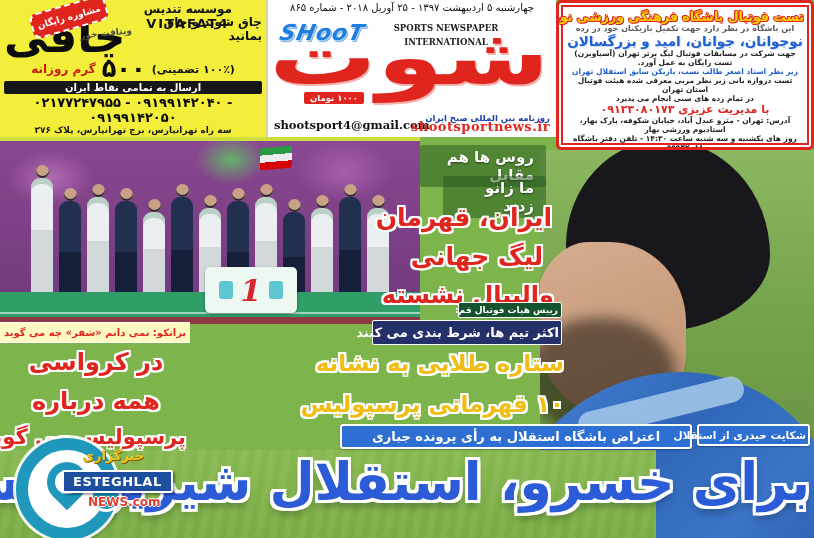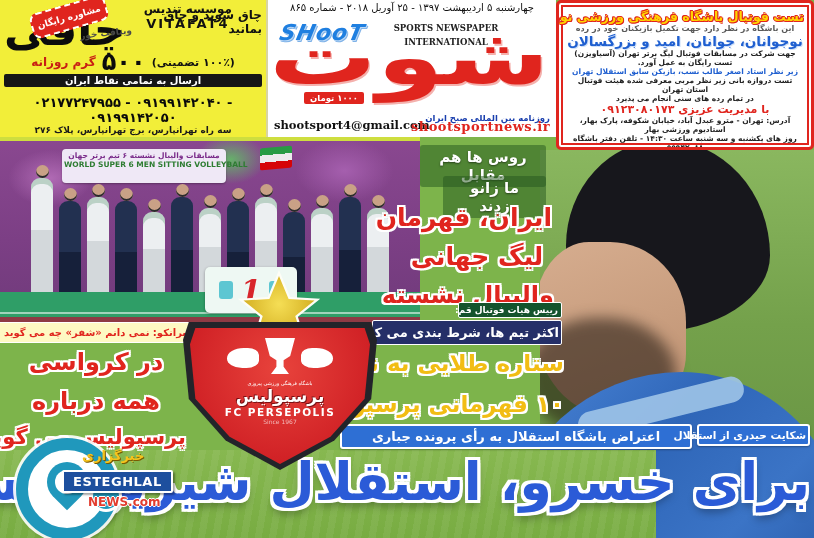--- a/index.html
+++ b/index.html
@@ -39,21 +39,21 @@
   .vf-big { font-size:44px; font-weight:bold; color:#0c0c0c; line-height:.9; }
   .vf-slogan { font-size:12px; font-weight:bold; color:#111; margin-top:-16px; }
   .vf-row3 { display:flex; align-items:center; justify-content:center; gap:6px;
     direction:rtl; height:24px; }
   .vf-guarantee { font-size:11px; font-weight:bold; color:#111; }
   .vf-amount { font-size:24px; font-weight:bold; color:#0c0c0c; }
   .vf-amount-unit { font-size:12px; font-weight:bold; color:#c81e14; }
   .vf-strip { background:#161616; color:#fff; font-size:10px; font-weight:bold;
     text-align:center; padding:1px 0; border-radius:2px; }
   .vf-phones { font-size:13px; font-weight:bold; color:#0a0a0a; text-align:center;
-    letter-spacing:.5px; padding-top:8px; }
+    letter-spacing:.5px; padding-top:1px; }
   .vf-address { font-size:9px; font-weight:bold; color:#1a1a1a; text-align:center; }
 
   
   .masthead { left:268px; top:0; width:288px; height:137px; background:#fff; z-index:2; }
   .mh-date { position:absolute; top:2px; left:0; width:100%; text-align:center;
     font-size:10px; font-weight:normal; color:#101010; direction:rtl; }
   .mh-logo-en { position:absolute; left:12px; top:20px; font-size:22px; font-weight:bold;
     font-style:italic; color:#1f7fe0; transform:skewX(-12deg);
     text-shadow:1px 1px 0 #bcd8f4, 2px 2px 0 #7fb2e8; letter-spacing:1px; }
   .mh-tagline { position:absolute; left:118px; top:22px; width:120px; text-align:center;
@@ -161,21 +161,21 @@
     height:20px; background:#fff; border-radius:60% 40% 45% 55%; }
   .pp-emblem::before { left:2px; } .pp-emblem::after { right:2px; transform:scaleX(-1); }
   .pp-club-line { font-size:5px; color:#fff; direction:rtl; margin-top:2px; }
   .pp-name-fa { font-size:17px; font-weight:bold; color:#fff; direction:rtl;
     text-shadow:1px 1px 0 #7a1215, -1px -1px 0 #7a1215; }
   .pp-name-en { font-size:10.5px; font-weight:bold; color:#fff; letter-spacing:1.5px; }
   .pp-since { font-size:6px; color:#f3b9b9; }
 
   
   .kicker-green { background:rgba(36,86,30,.5); color:#fff; font-weight:bold;
-    border-radius:3px; padding:3px 12px; z-index:3; text-align:center; direction:rtl;
+    border-radius:3px; padding:3px 12px; z-index:3; direction:rtl;
     text-shadow:0 1px 2px rgba(0,0,0,.5); }
   .hl-red { color:#e0251e; font-weight:bold; z-index:3; text-align:center; direction:rtl; }
   .hl-gold { color:#f2bd13; font-weight:bold; z-index:3; text-align:center; direction:rtl; }
   .kicker-redbox { background:#14532d; border:1px solid #fff; border-radius:2px;
     color:#fff; font-size:9px; font-weight:bold; padding:2px 3px; z-index:3;
     text-align:right; direction:rtl; white-space:nowrap; }
   .strip-navy { background:#252f68; border:1px solid #fff; border-radius:2px;
     color:#fff; font-size:13px; font-weight:bold; padding:4px 2px; z-index:3;
     text-align:center; direction:rtl; white-space:nowrap; }
   .strip-blue { background:#2e6fd4; border:2px solid #fff; border-radius:3px;
@@ -264,24 +264,20 @@
     <div class="ma-sm ma-blue">زیر نظر استاد اصغر طالب نسب، بازیکن سابق استقلال تهران</div>
     <div class="ma-sm">تست دروازه بانی زیر نظر مربی معرفی شده هیئت فوتبال استان تهران</div>
     <div class="ma-sm">در تمام رده های سنی انجام می پذیرد</div>
     <div class="ma-manager">با مدیریت عزیزی ۰۹۱۲۳۰۸۰۱۷۳</div>
     <div class="ma-sm">آدرس: تهران - مترو عبدل آباد، خیابان شکوفه، پارک بهار، استادیوم ورزشی بهار</div>
     <div class="ma-sm">روز های یکشنبه و سه شنبه ساعت ۱۴:۳۰ - تلفن دفتر باشگاه ۵۵۹۴۲۰۸۸</div>
   </div>
 
   <div class="abs vb-photo">
     <div class="vb-topline"></div>
-    <div class="vb-banner">
-      <div class="vb-banner-fa">مسابقات والیبال نشسته ۶ تیم برتر جهان</div>
-      <div class="vb-banner-en">WORLD SUPER 6 MEN SITTING VOLLEYBALL</div>
-    </div>
     <div class="vb-flag"></div>
     <div class="vb-team">
       <span class="figure"></span>
       <span class="figure"></span>
       <span class="figure"></span>
       <span class="figure"></span>
       <span class="figure"></span>
       <span class="figure"></span>
       <span class="figure"></span>
       <span class="figure"></span>
@@ -319,34 +315,20 @@
   <div class="abs hl-gold ow2 nowrap" style="left:352px; top:391px; width:212px; font-size:23px;">۱۰ قهرمانی پرسپولیس</div>
 
   <div class="abs strip-blue" style="left:340px; top:424px; width:352px; font-size:13px;">اعتراض باشگاه استقلال به رأی پرونده جباری</div>
   <div class="abs strip-blue" style="left:697px; top:424px; width:113px; font-size:10.5px;">شکایت حیدری از استقلال</div>
 
   <div class="abs strip-yellow" style="left:0; top:322px; width:190px;">برانکو: نمی دانم «شفر» چه می گوید</div>
   <div class="abs hl-red ow2 nowrap" style="left:10px; top:348px; width:172px; font-size:24px;">در کرواسی</div>
   <div class="abs hl-red ow2 nowrap" style="left:10px; top:387px; width:172px; font-size:24px;">همه درباره</div>
   <div class="abs hl-red ow2 nowrap" style="left:4px; top:425px; width:182px; font-size:21px;">پرسپولیس می گویند</div>
 
-  <div class="abs persepolis">
-    <div class="pp-star-o"></div>
-    <div class="pp-star"></div>
-    <div class="pp-shield-dark"></div>
-    <div class="pp-shield">
-      <div class="pp-emblem">
-        <div class="pp-cup"></div>
-      </div>
-      <div class="pp-club-line">باشگاه فرهنگی ورزشی پیروزی</div>
-      <div class="pp-name-fa">پرسپولیس</div>
-      <div class="pp-name-en">FC PERSEPOLIS</div>
-      <div class="pp-since">Since 1967</div>
-    </div>
-  </div>
 
   <div class="abs grass"></div>
   <div class="banner-text ow3">برای خسرو، استقلال شیرین نیست</div>
 
   <div class="abs enews">
     <div class="en-circle"></div>
     <div class="en-pin">
       <span>✓</span>
     </div>
     <div class="en-agency">خبرگزاری</div>

